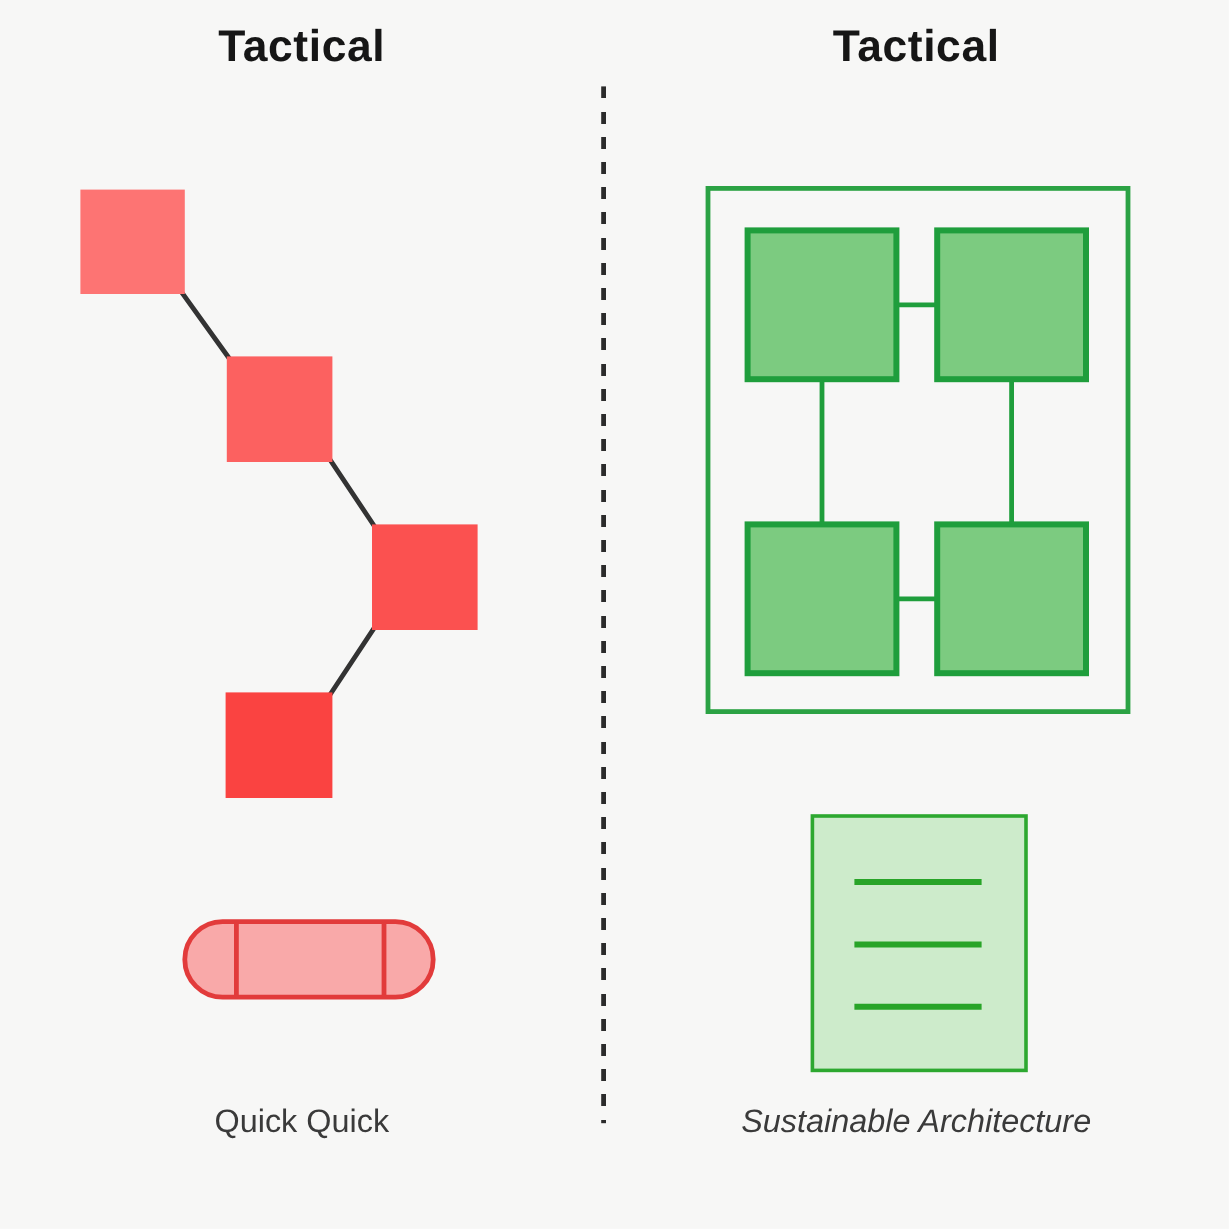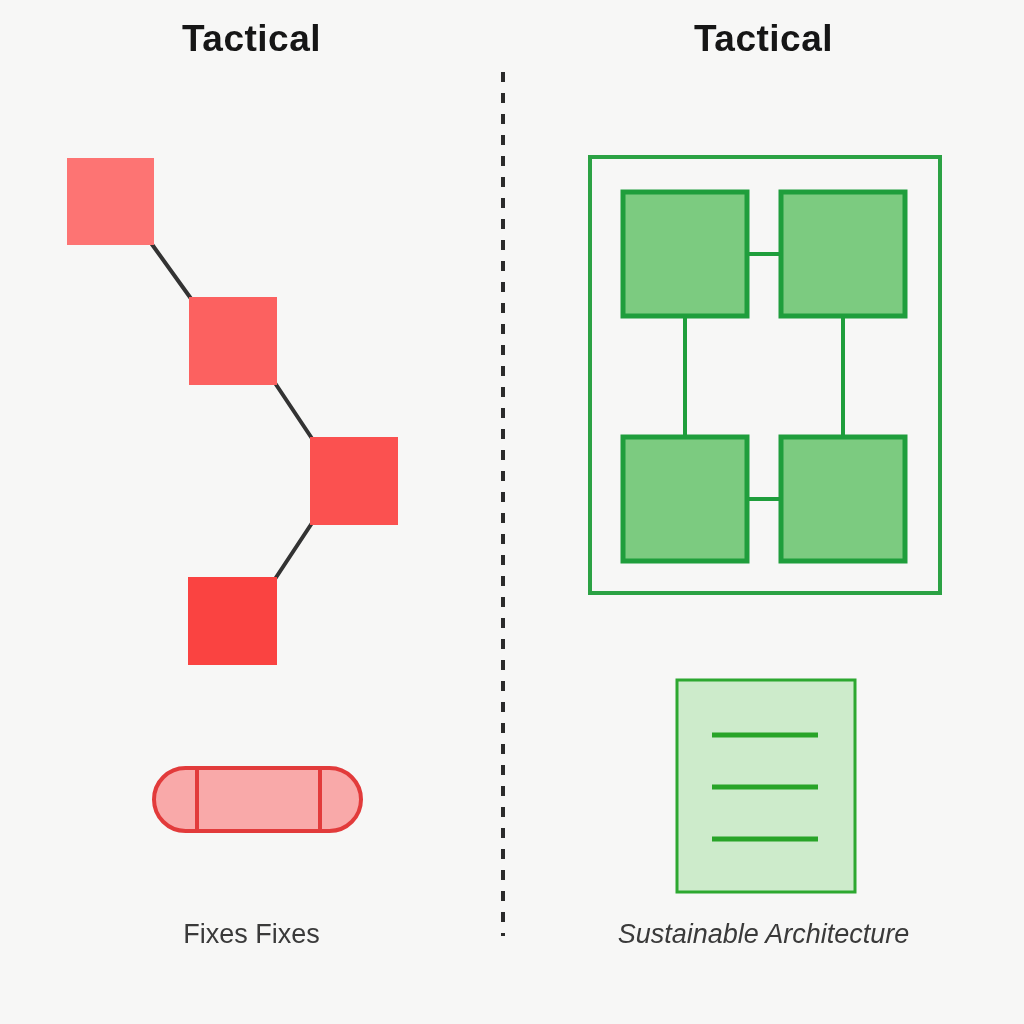--- a/index.html
+++ b/index.html
@@ -103,17 +103,17 @@
     <rect x="623" y="437" width="124" height="124" stroke-width="5" fill="#7ccb80" stroke="#1f9e3c"></rect>
     <rect x="781" y="437" width="124" height="124" stroke-width="5" fill="#7ccb80" stroke="#1f9e3c"></rect>
     <g>
       <rect x="677" y="680" width="178" height="212" stroke-width="3" fill="#cdebcb" stroke="#2da830"></rect>
       <line x1="712" y1="735" x2="818" y2="735" stroke-width="5" stroke="#28a428"></line>
       <line x1="712" y1="787" x2="818" y2="787" stroke-width="5" stroke="#28a428"></line>
       <line x1="712" y1="839" x2="818" y2="839" stroke-width="5" stroke="#28a428"></line>
     </g>
   </svg>
 
-  <p class="caption left">Fixes Fixes</p>
+  <p class="caption left">Quick Quick</p>
 
   <p class="caption right">Sustainable Architecture</p>
 
 </div>
 
 </body></html>

